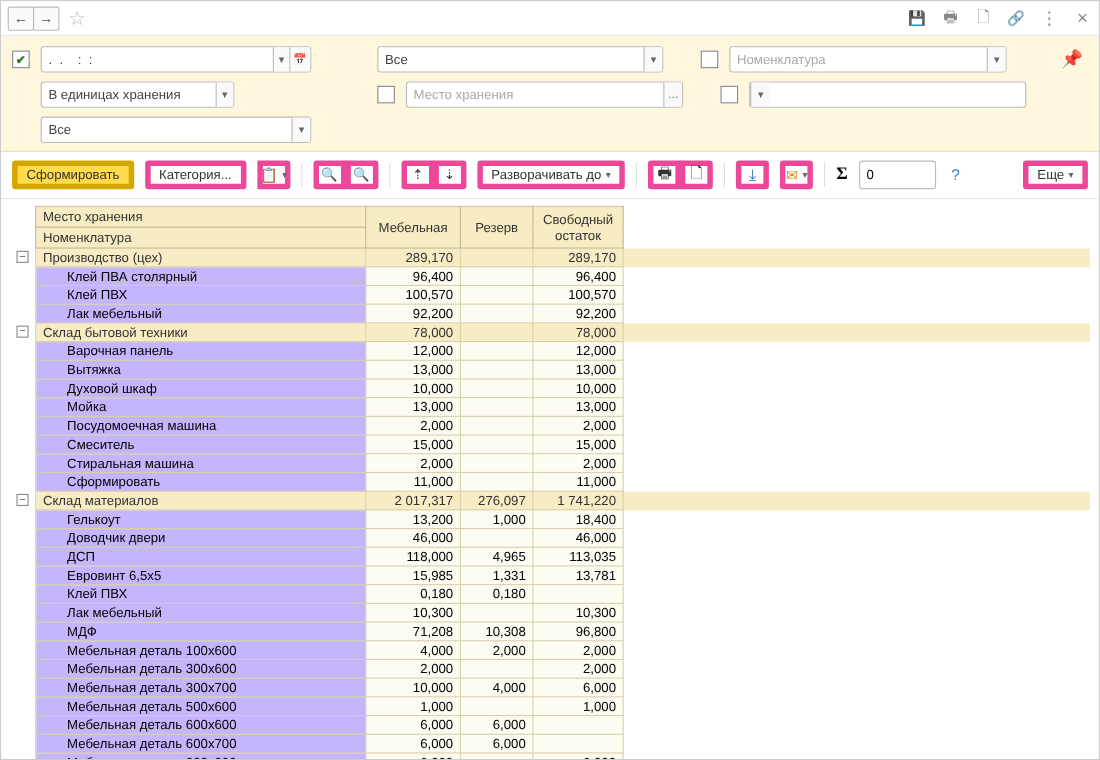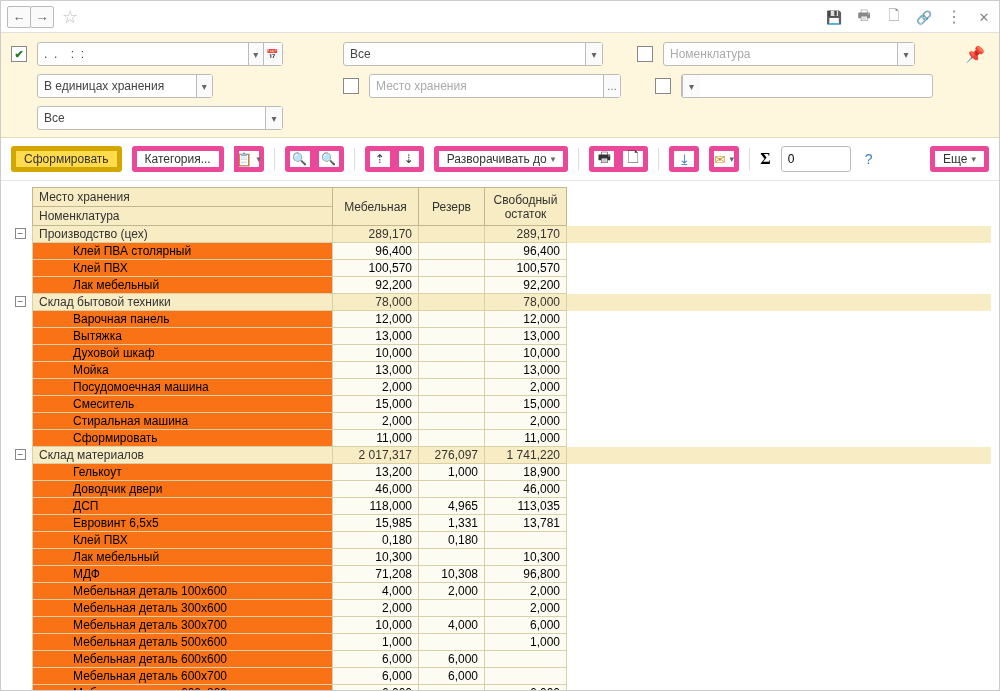--- a/index.html
+++ b/index.html
@@ -104,21 +104,21 @@
     padding:2px 6px; color:#333; height:16px;
   }
   table.report th.center{text-align:center;}
   table.report td {
     border:1px solid #d9d0a8; padding:1px 6px; height:14px; line-height:14px;
   }
   tr.group td {
     background:#F7ECC3; color:#333;
   }
   tr.group td.name { font-weight:normal;}
-  tr.item td.name { padding-left:40px; background:#f97316;}
+  tr.item td.name { padding-left:28px; background:#c4b5fd;}
   tr.item td.num { text-align:right; background:#FDFCF2;}
   tr.group td.num { text-align:right; font-weight:normal;}
   .tree-cell{
     width:16px; border:none!important; background:#fff!important; text-align:center;
     color:#888; font-size:10px; padding:0 2px;
   }
   .tree-toggle{
     display:inline-block; width:11px; height:11px; border:1px solid #888;
     line-height:9px; text-align:center; font-size:10px; background:#fff; color:#555;
   }
@@ -408,21 +408,21 @@
             <td class="num">2 017,317</td>
             <td class="num">276,097</td>
             <td class="num">1 741,220</td>
             <td style="border: none;"></td>
           </tr>
           <tr class="item">
             <td class="tree-cell"></td>
             <td class="name">Гелькоут</td>
             <td class="num">13,200</td>
             <td class="num">1,000</td>
-            <td class="num">18,900</td>
+            <td class="num">18,400</td>
             <td style="border: none;"></td>
           </tr>
           <tr class="item">
             <td class="tree-cell"></td>
             <td class="name">Доводчик двери</td>
             <td class="num">46,000</td>
             <td class="num"></td>
             <td class="num">46,000</td>
             <td style="border: none;"></td>
           </tr>

